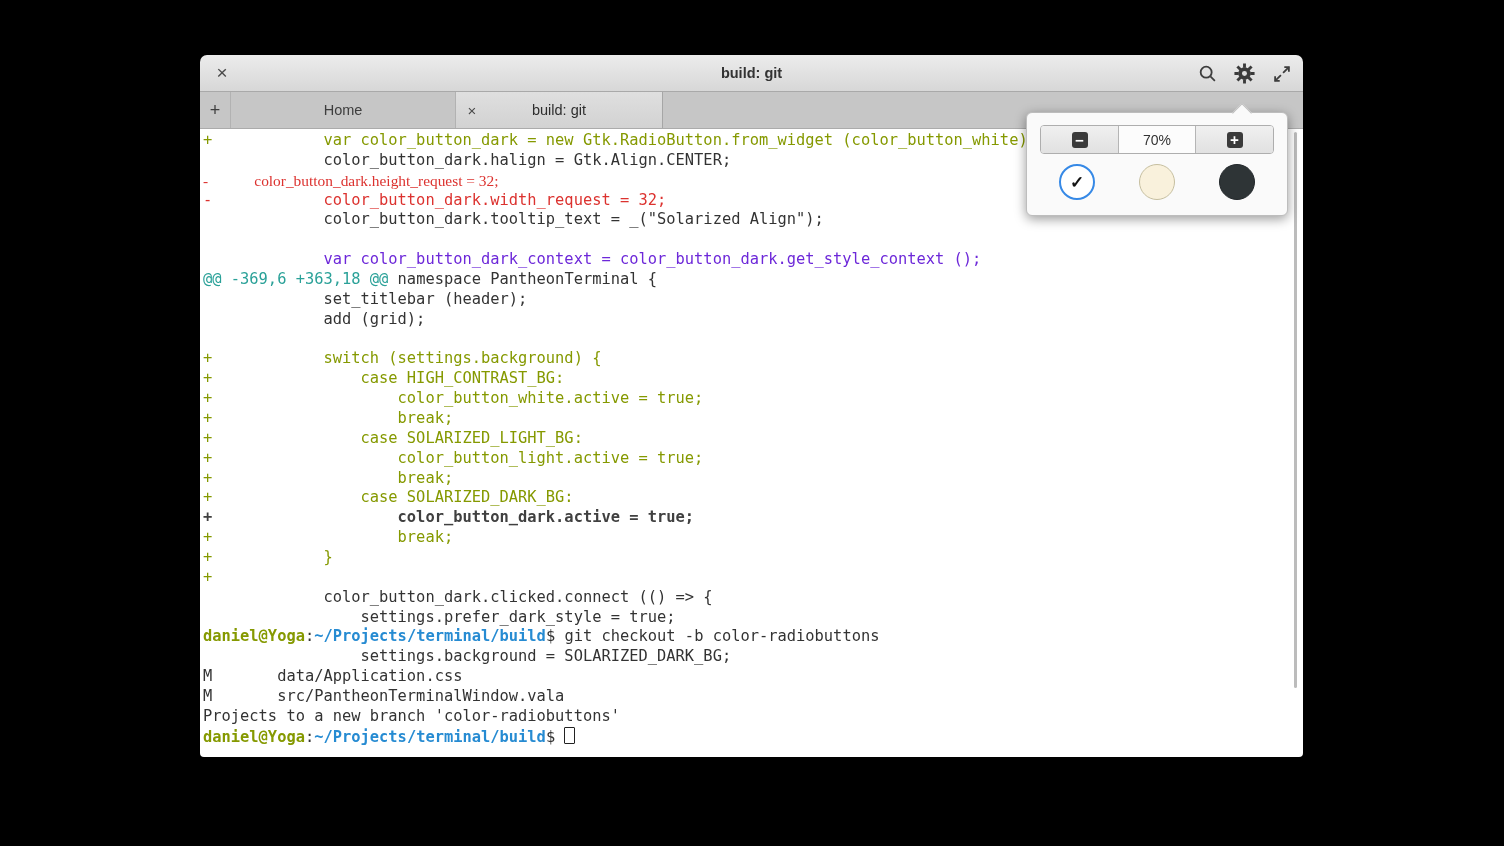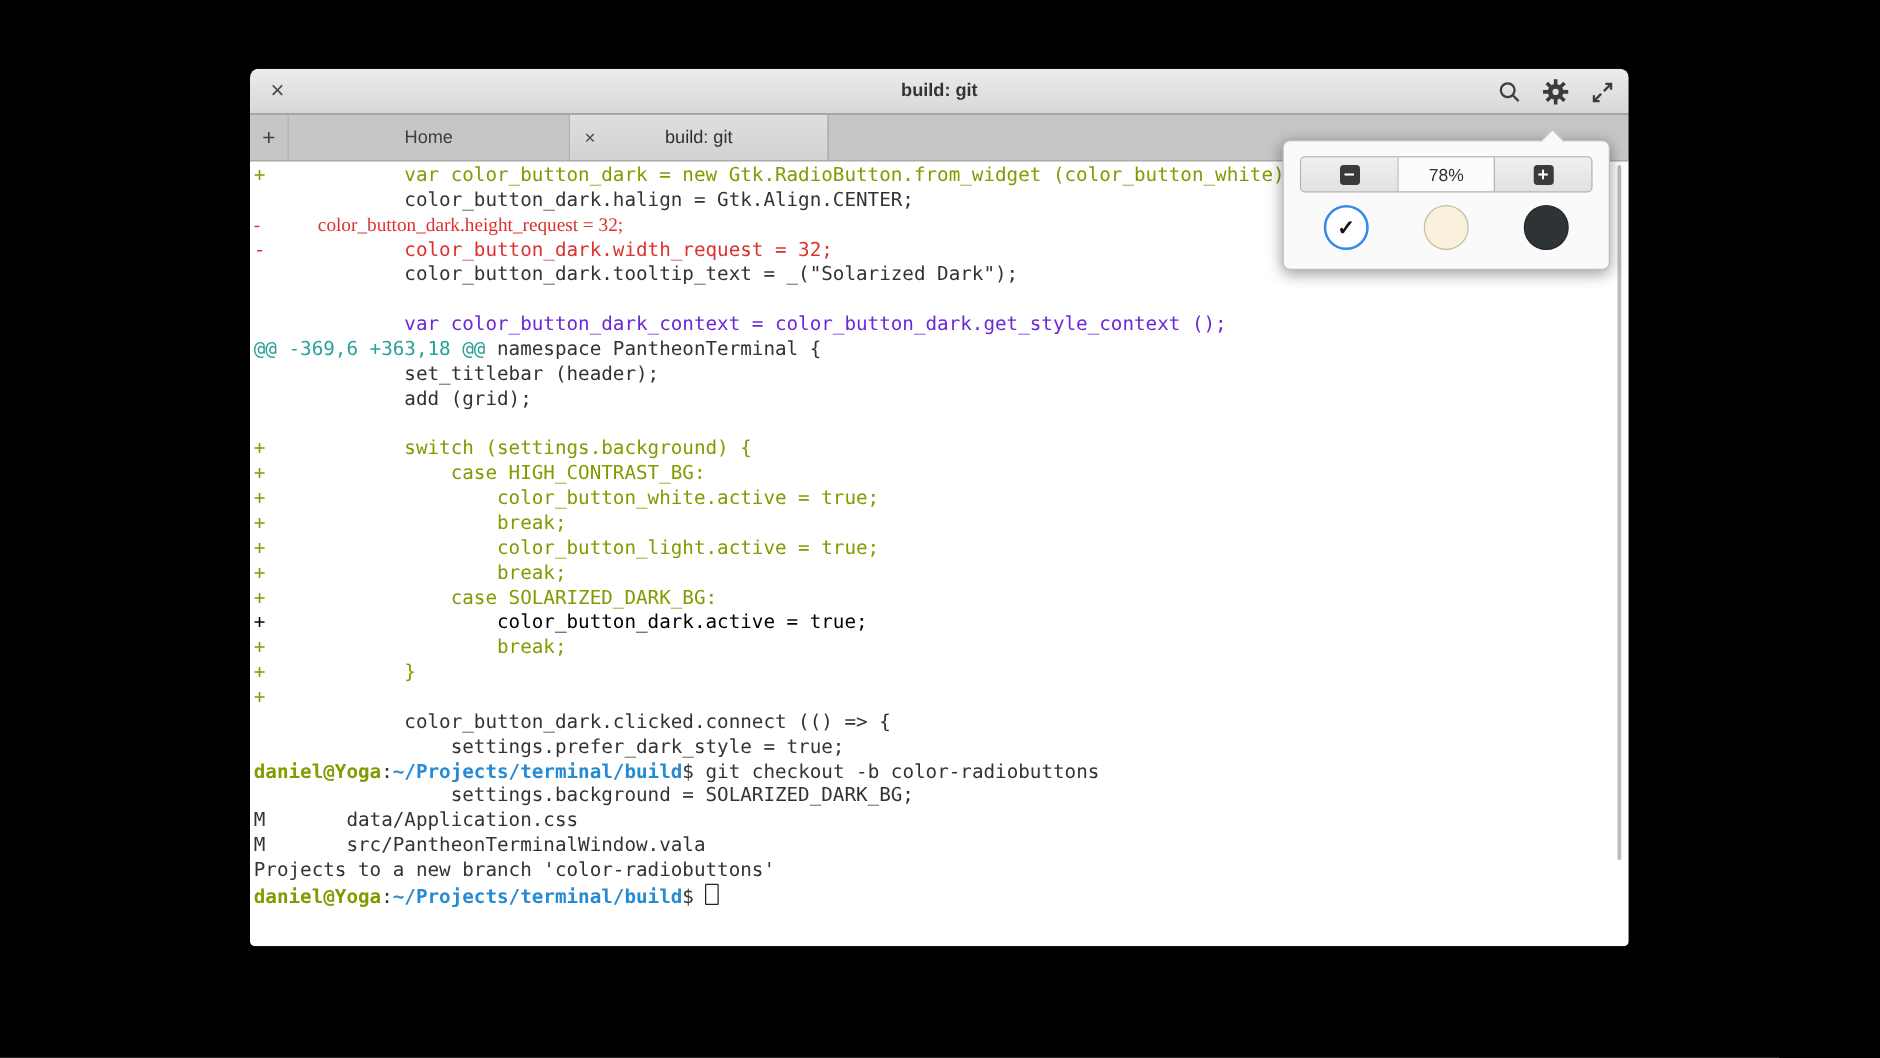--- a/index.html
+++ b/index.html
@@ -104,35 +104,36 @@
         <span>build: git</span>
       </div>
     </div>
 
     <div class="terminal">
       <div id="term-lines">
           <div class="trow"><span style="color: rgb(133, 153, 0);">+            var color_button_dark = new Gtk.RadioButton.from_widget (color_button_white);</span></div>
           <div class="trow"><span style="color: rgb(51, 51, 51);">             color_button_dark.halign = Gtk.Align.CENTER;</span></div>
           <div class="trow"><span style="color: rgb(220, 50, 47); font-family: Liberation Serif, serif;">-            color_button_dark.height_request = 32;</span></div>
           <div class="trow"><span style="color: rgb(220, 50, 47);">-            color_button_dark.width_request = 32;</span></div>
-          <div class="trow"><span style="color: rgb(51, 51, 51);">             color_button_dark.tooltip_text = _("Solarized Dark");</span></div>
+          <div class="trow"><span style="color: rgb(51, 51, 51);">             color_button_dark.tooltip_text = _("Solarized Align");</span></div>
           <div class="trow">&nbsp;</div>
           <div class="trow"><span style="color: #6d28d9;">             var color_button_dark_context = color_button_dark.get_style_context ();</span></div>
           <div class="trow"><span style="color: rgb(42, 161, 152);">@@ -369,6 +363,18 @@</span><span style="color: rgb(51, 51, 51);"> namespace PantheonTerminal {</span></div>
           <div class="trow"><span style="color: rgb(51, 51, 51);">             set_titlebar (header);</span></div>
           <div class="trow"><span style="color: rgb(51, 51, 51);">             add (grid);</span></div>
           <div class="trow">&nbsp;</div>
           <div class="trow"><span style="color: rgb(133, 153, 0);">+            switch (settings.background) {</span></div>
           <div class="trow"><span style="color: rgb(133, 153, 0);">+                case HIGH_CONTRAST_BG:</span></div>
           <div class="trow"><span style="color: rgb(133, 153, 0);">+                    color_button_white.active = true;</span></div>
           <div class="trow"><span style="color: rgb(133, 153, 0);">+                    break;</span></div>
+          <div class="trow"><span style="color: rgb(133, 153, 0);">+                case SOLARIZED_LIGHT_BG:</span></div>
           <div class="trow"><span style="color: rgb(133, 153, 0);">+                    color_button_light.active = true;</span></div>
           <div class="trow"><span style="color: rgb(133, 153, 0);">+                    break;</span></div>
           <div class="trow"><span style="color: rgb(133, 153, 0);">+                case SOLARIZED_DARK_BG:</span></div>
-          <div class="trow"><span style="color: #000000;">+                    color_button_dark.active = true;</span></div>
+          <div class="trow"><span style="color: #404040; font-weight: bold;">+                    color_button_dark.active = true;</span></div>
           <div class="trow"><span style="color: rgb(133, 153, 0);">+                    break;</span></div>
           <div class="trow"><span style="color: rgb(133, 153, 0);">+            }</span></div>
           <div class="trow"><span style="color: rgb(133, 153, 0);">+</span></div>
           <div class="trow"><span style="color: rgb(51, 51, 51);">             color_button_dark.clicked.connect (() =&gt; {</span></div>
           <div class="trow"><span style="color: rgb(51, 51, 51);">                 settings.prefer_dark_style = true;</span></div>
           <div class="trow"><span style="color: rgb(133, 153, 0); font-weight: bold;">daniel@Yoga</span><span style="color: rgb(51, 51, 51);">:</span><span style="color: rgb(38, 139, 210); font-weight: bold;">~/Projects/terminal/build</span><span style="color: rgb(51, 51, 51);">$ git checkout -b color-radiobuttons</span></div>
           <div class="trow"><span style="color: rgb(51, 51, 51);">                 settings.background = SOLARIZED_DARK_BG;</span></div>
           <div class="trow"><span style="color: rgb(51, 51, 51);">M       data/Application.css</span></div>
           <div class="trow"><span style="color: rgb(51, 51, 51);">M       src/PantheonTerminalWindow.vala</span></div>
           <div class="trow"><span style="color: rgb(51, 51, 51);">Projects to a new branch 'color-radiobuttons'</span></div>
@@ -142,21 +143,21 @@
     </div>
 
   </div>
 
   <div class="popover">
     <div class="pop-arrow"></div>
     <div class="zoom-row">
       <button class="zoom-btn left">
         <span class="zoom-glyph">−</span>
       </button>
-      <div class="zoom-level">78%</div>
+      <div class="zoom-level">70%</div>
       <button class="zoom-btn right">
         <span class="zoom-glyph">+</span>
       </button>
     </div>
     <div class="themes">
       <button class="theme-btn" style="background: rgb(255, 255, 255); border-color: rgb(54, 137, 230); border-width: 2.5px;">
         <span class="check">✓</span>
       </button>
       <button class="theme-btn" style="background: rgb(249, 241, 220); border-color: rgb(198, 191, 160); border-width: 1px;">
         <span class="check"></span>

